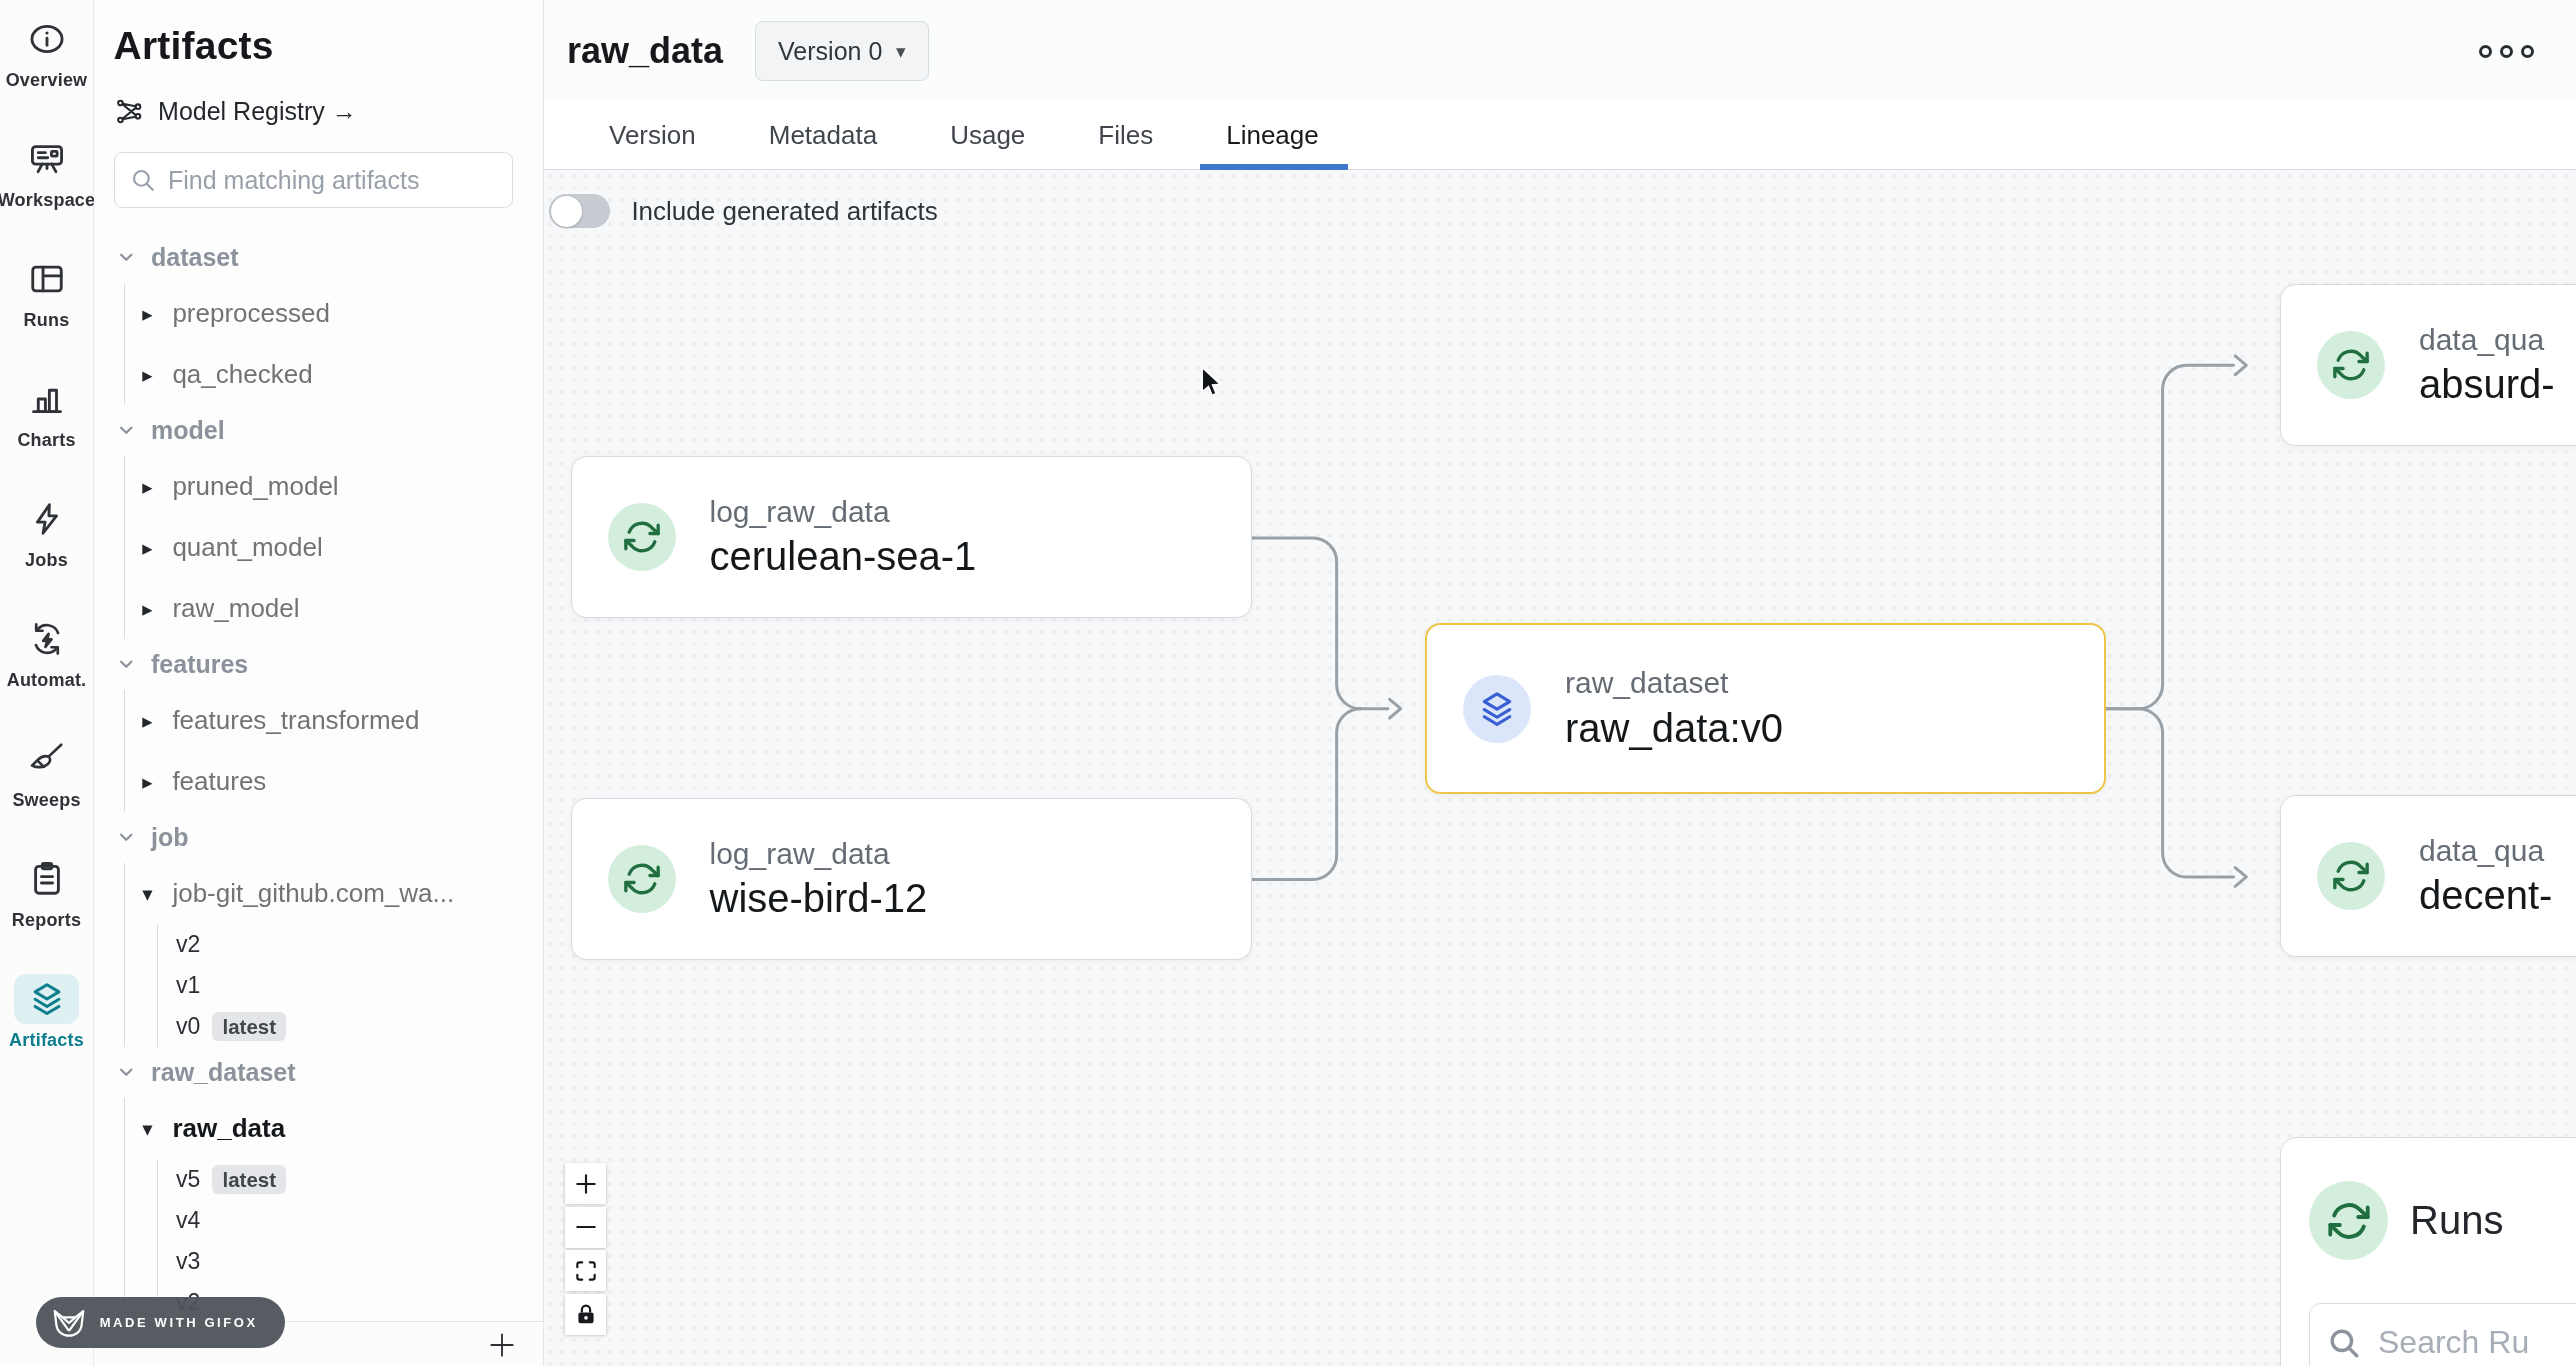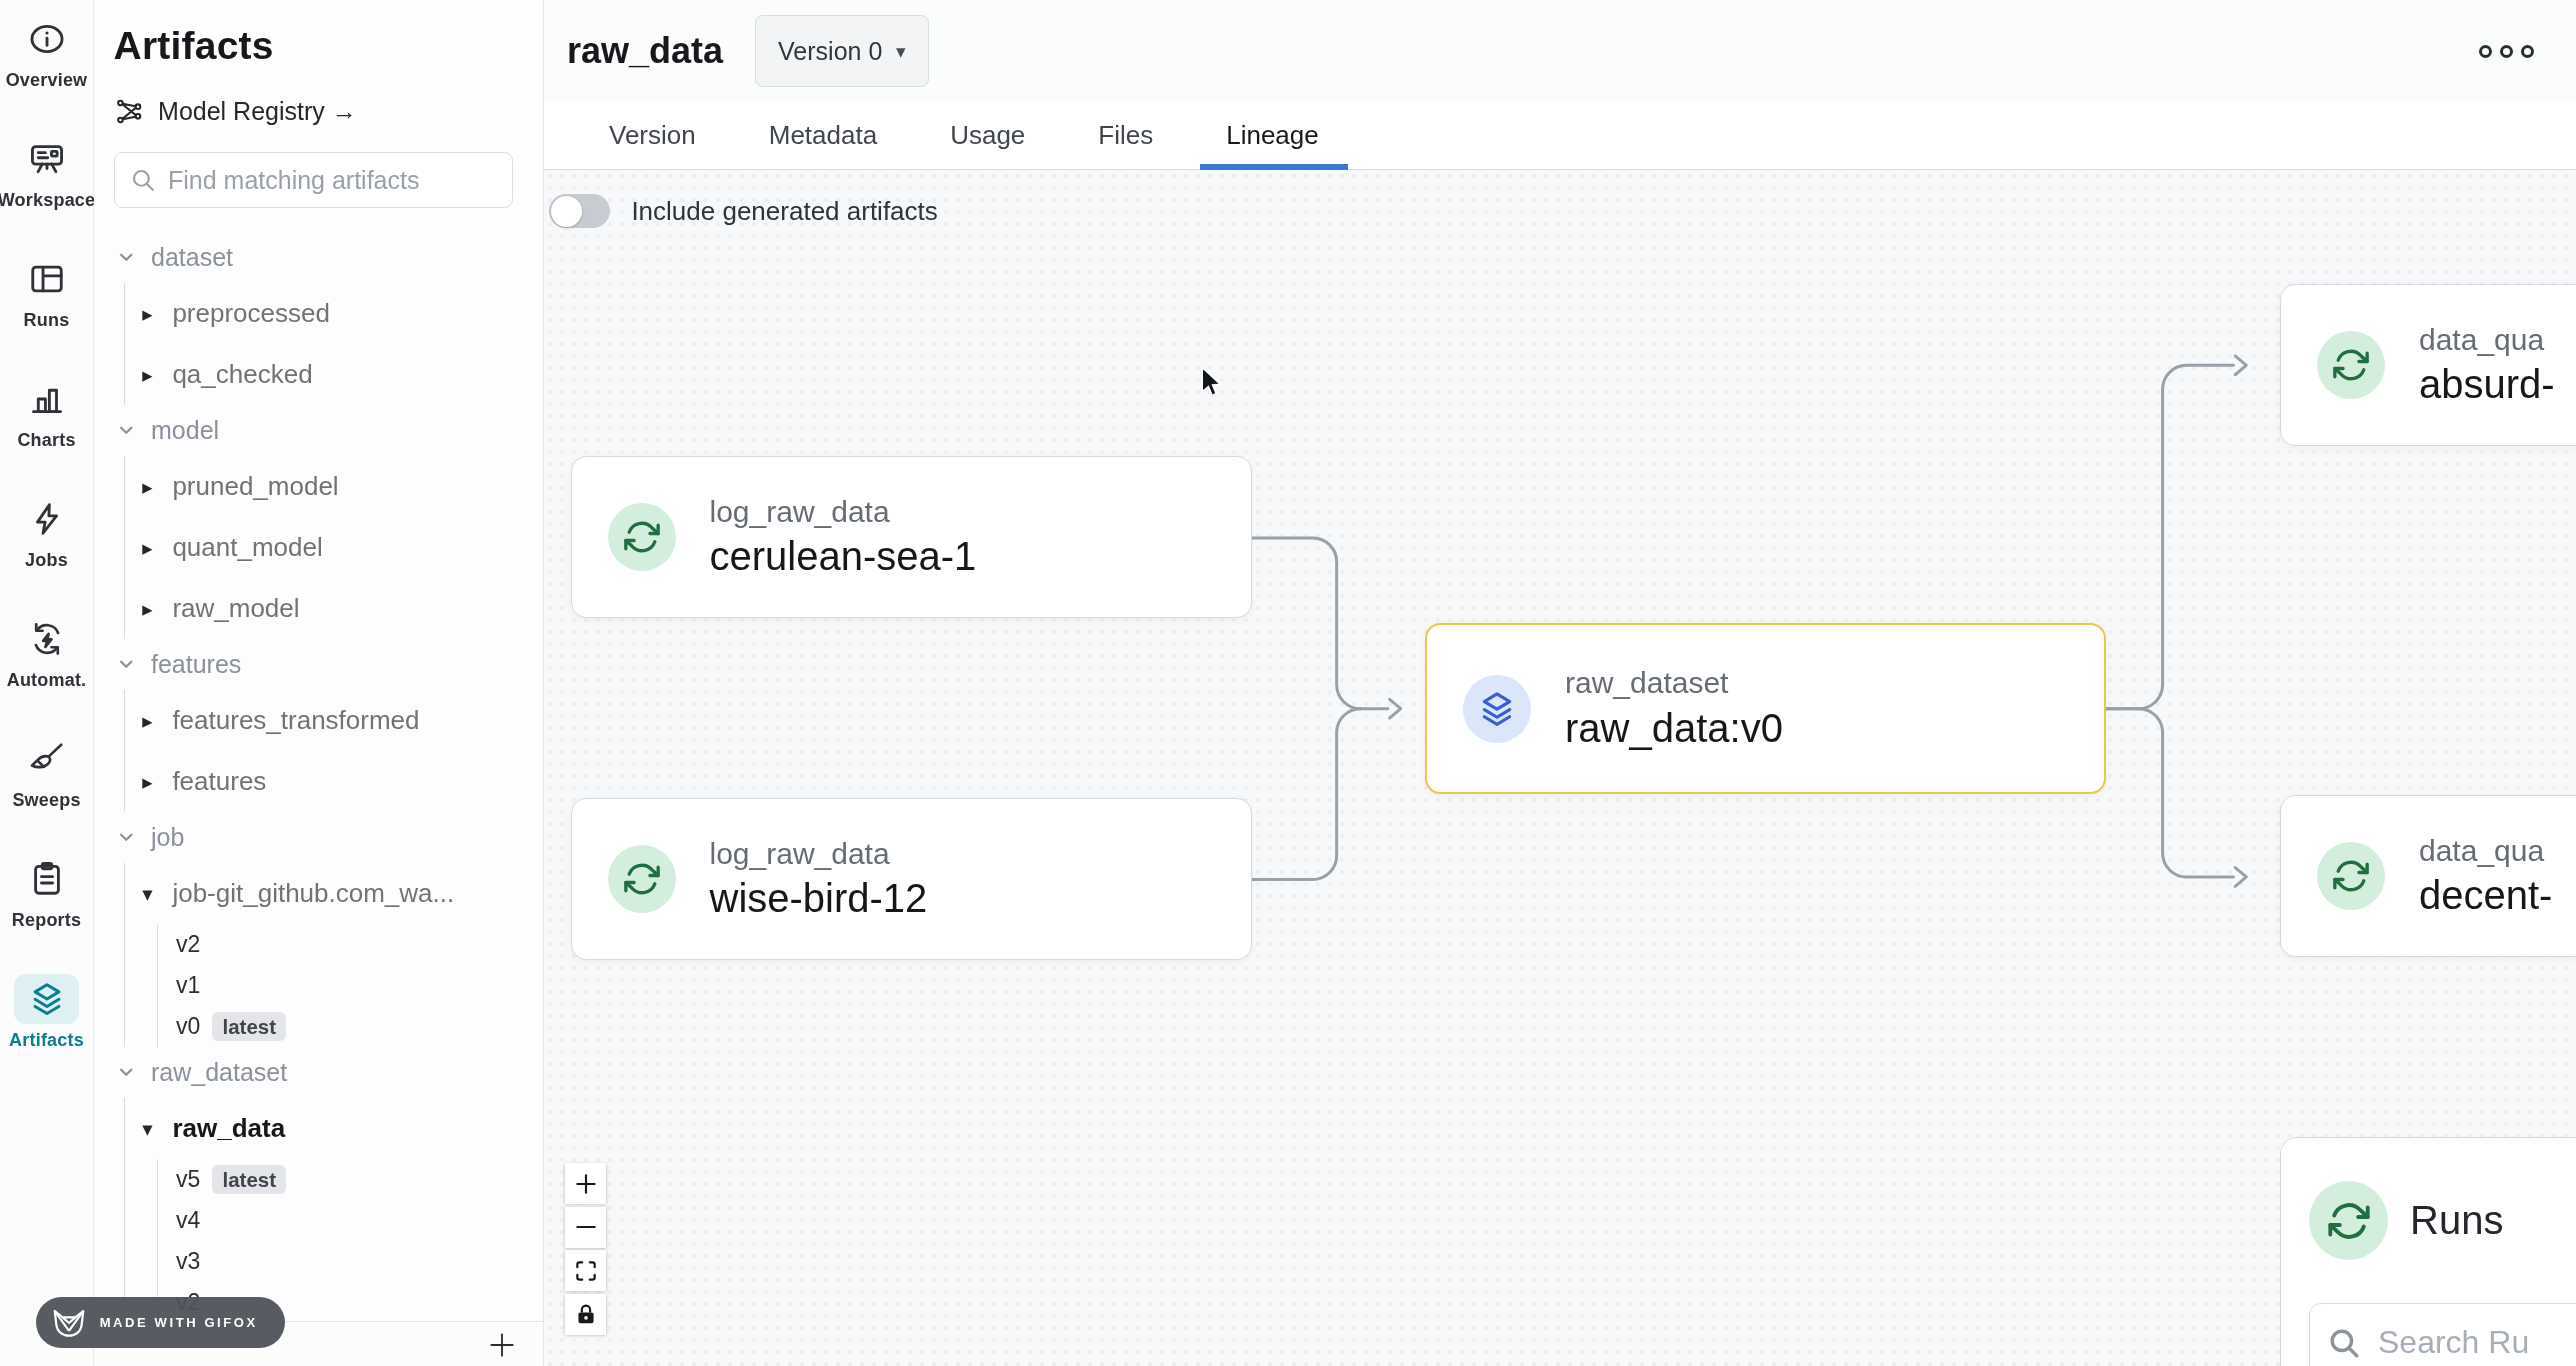--- a/index.html
+++ b/index.html
@@ -25,40 +25,40 @@
   .registry svg { width:29px; height:29px; color:#24282d; }
   .searchbox { margin:26px 0 0 19.6px; width:399px; height:56px; border:1.7px solid #d9dde2; border-radius:8.5px;
     background:#fff; display:flex; align-items:center; padding:0 15.4px; gap:12px; }
   .searchbox svg { width:26px; height:26px; color:#9aa1aa; flex:none; }
   .searchbox input { border:none; outline:none; font-size:25px; color:#1b1e22; width:100%; background:transparent;
     font-family:"Liberation Sans","DejaVu Sans",sans-serif; }
   .searchbox input::placeholder { color:#99a0a9; }
   .tree { margin-top:24px; }
   .t-group { display:flex; align-items:center; height:51px; padding-left:22px; gap:14.5px; color:#8b929b; cursor:pointer; }
   .t-group svg { width:20.5px; height:20.5px; }
-  .t-group .lbl { font-size:25px; }
+  .t-group .lbl { font-size:25px;font-weight:bold; }
   .kids { margin-left:30px; border-left:1.7px solid #d9dce0; }
   .t-entry { display:flex; align-items:center; height:61px; padding-left:13px; gap:15.4px; cursor:pointer; }
   .t-entry .tri { font-size:20.5px; color:#23272c; width:19px; text-align:center; }
   .t-entry .lbl { font-size:26px; color:#737373; }
   .t-entry.bold .lbl { font-weight:700; color:#15181b; }
   .vkids { margin-left:32px; border-left:1.7px solid #d9dce0; }
   .t-version { display:flex; align-items:center; height:41px; padding-left:18px; gap:12px; cursor:pointer; }
   .t-version .lbl { font-size:23px; color:#2b2f34; }
   .badge { background:#e3e5e9; color:#41464c; font-size:20.5px; font-weight:600; border-radius:6px; padding:2.6px 10.2px; }
   .panel-footer { position:absolute; left:0; right:0; bottom:0; height:46px; background:#fcfcfd;
     border-top:1.7px solid #e2e5e8; display:flex; align-items:center; justify-content:flex-end; padding-right:22px; }
   .plus-btn { width:38px; height:38px; display:flex; align-items:center; justify-content:center; color:#2b2f33; cursor:pointer; }
   .plus-btn svg { width:32px; height:32px; }
 
   
   .main { flex:1; display:flex; flex-direction:column; min-width:0; }
   .main-header { height:102px; background:#fbfcfc; display:flex; align-items:center; padding:0 34px 0 23px; flex:none; }
   .main-title { font-size:36px; font-weight:700; color:#16181c; }
-  .version-btn { margin-left:32px; height:72px; padding:0 22px; border:1.7px solid #d9dde2; border-radius:7.7px;
+  .version-btn { margin-left:32px; height:60px; padding:0 22px; border:1.7px solid #d9dde2; border-radius:7.7px;
     background:#f2f4f5; display:flex; align-items:center; gap:13.7px; font-size:25px; color:#33373a; cursor:pointer; }
   .version-btn .caret { font-size:19px; color:#4a4e54; }
   .spacer { flex:1; }
   .meatballs { display:flex; gap:7.7px; cursor:pointer; padding:8.5px; }
   .meatballs i { width:13px; height:13px; border:3px solid #2a2e33; border-radius:50%; display:block; }
 
   .tabbar { height:68px; background:#fff; border-bottom:1.7px solid #d7dade; display:flex; align-items:stretch;
     padding-left:65px; gap:73px; flex:none; }
   .tab { display:flex; align-items:center; font-size:26px; color:#41464c; position:relative; cursor:pointer; }
   .tab.active { color:#17191c; font-weight:400; }

